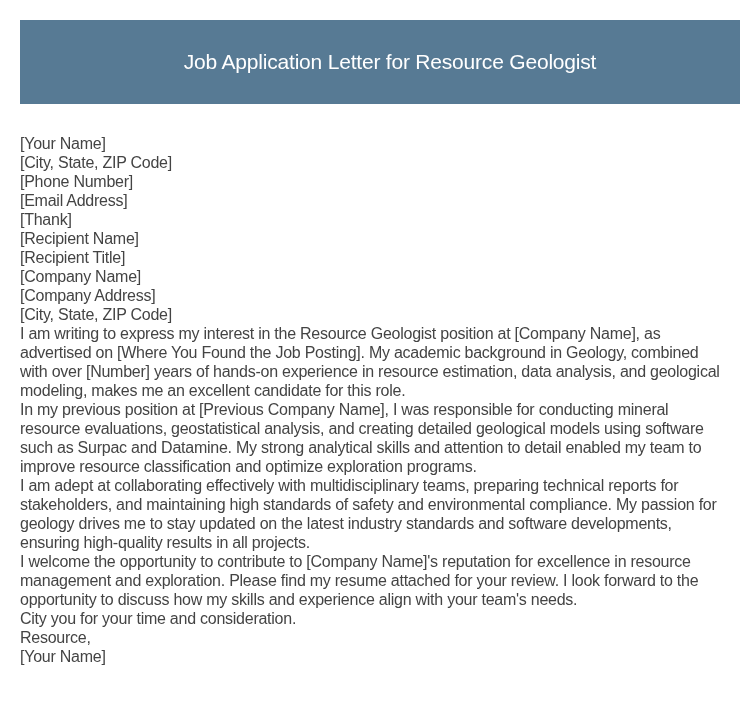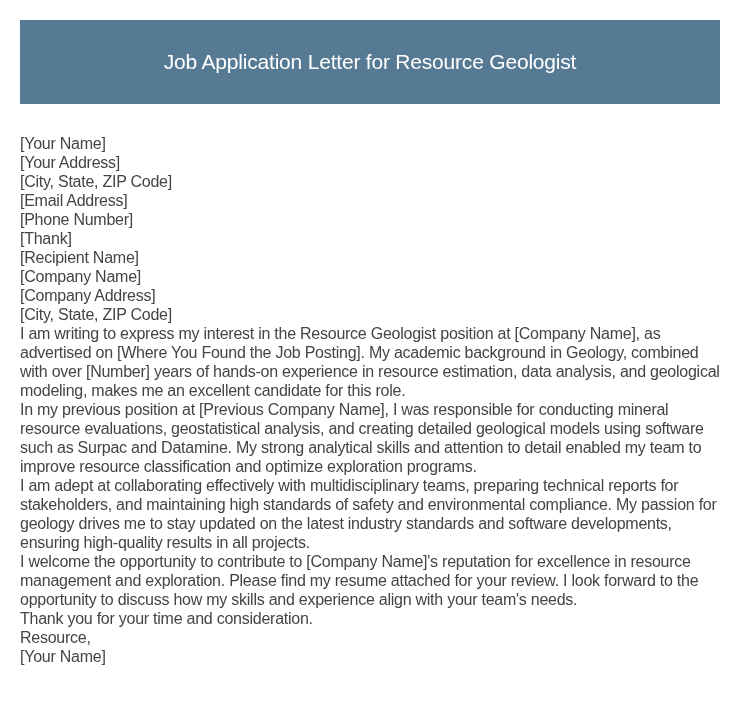--- a/index.html
+++ b/index.html
@@ -3,47 +3,48 @@
   <meta charset="utf-8">
   <style>
     html, body { margin: 0; padding: 0; background: #ffffff; }
     body { width: 740px; height: 724px; overflow: hidden; position: relative; }
     .header {
       position: absolute; left: 20px; top: 20px; width: 700px; height: 84px;
       background: #577a94; color: #ffffff;
       display: flex; align-items: center; justify-content: center;
       font-family: "Liberation Sans", sans-serif; font-size: 21px;
       letter-spacing: -0.2px;
+      padding-left: 20px;
     }
     .content {
       position: absolute; left: 20px; top: 134px; width: 705px;
       font-family: "Liberation Sans", sans-serif; font-size: 16px;
       line-height: 19px; color: #444444; letter-spacing: -0.25px;
     }
     .line { display: block; white-space: nowrap; }
     .para { display: block; }
   </style>
 </head>
 <body>
 
 <div class="header">
   <span>Job Application Letter for Resource Geologist</span>
 </div>
 
 <div class="content">
   <span class="line">[Your Name]</span>
-  <span class="line">[Your Address]</span>
   <span class="line">[City, State, ZIP Code]</span>
+  <span class="line">[Phone Number]</span>
   <span class="line">[Email Address]</span>
-  <span class="line">[Phone Number]</span>
   <span class="line">[Thank]</span>
   <span class="line">[Recipient Name]</span>
+  <span class="line">[Recipient Title]</span>
   <span class="line">[Company Name]</span>
   <span class="line">[Company Address]</span>
   <span class="line">[City, State, ZIP Code]</span>
   <span class="para">I am writing to express my interest in the Resource Geologist position at [Company Name], as advertised on [Where You Found the Job Posting]. My academic background in Geology, combined with over [Number] years of hands-on experience in resource estimation, data analysis, and geological modeling, makes me an excellent candidate for this role.</span>
   <span class="para">In my previous position at [Previous Company Name], I was responsible for conducting mineral resource evaluations, geostatistical analysis, and creating detailed geological models using software such as Surpac and Datamine. My strong analytical skills and attention to detail enabled my team to improve resource classification and optimize exploration programs.</span>
   <span class="para">I am adept at collaborating effectively with multidisciplinary teams, preparing technical reports for stakeholders, and maintaining high standards of safety and environmental compliance. My passion for geology drives me to stay updated on the latest industry standards and software developments, ensuring high-quality results in all projects.</span>
   <span class="para">I welcome the opportunity to contribute to [Company Name]'s reputation for excellence in resource management and exploration. Please find my resume attached for your review. I look forward to the opportunity to discuss how my skills and experience align with your team's needs.</span>
-  <span class="para">Thank you for your time and consideration.</span>
+  <span class="para">City you for your time and consideration.</span>
   <span class="line">Resource,</span>
   <span class="line">[Your Name]</span>
 </div>
 
 </body></html>

